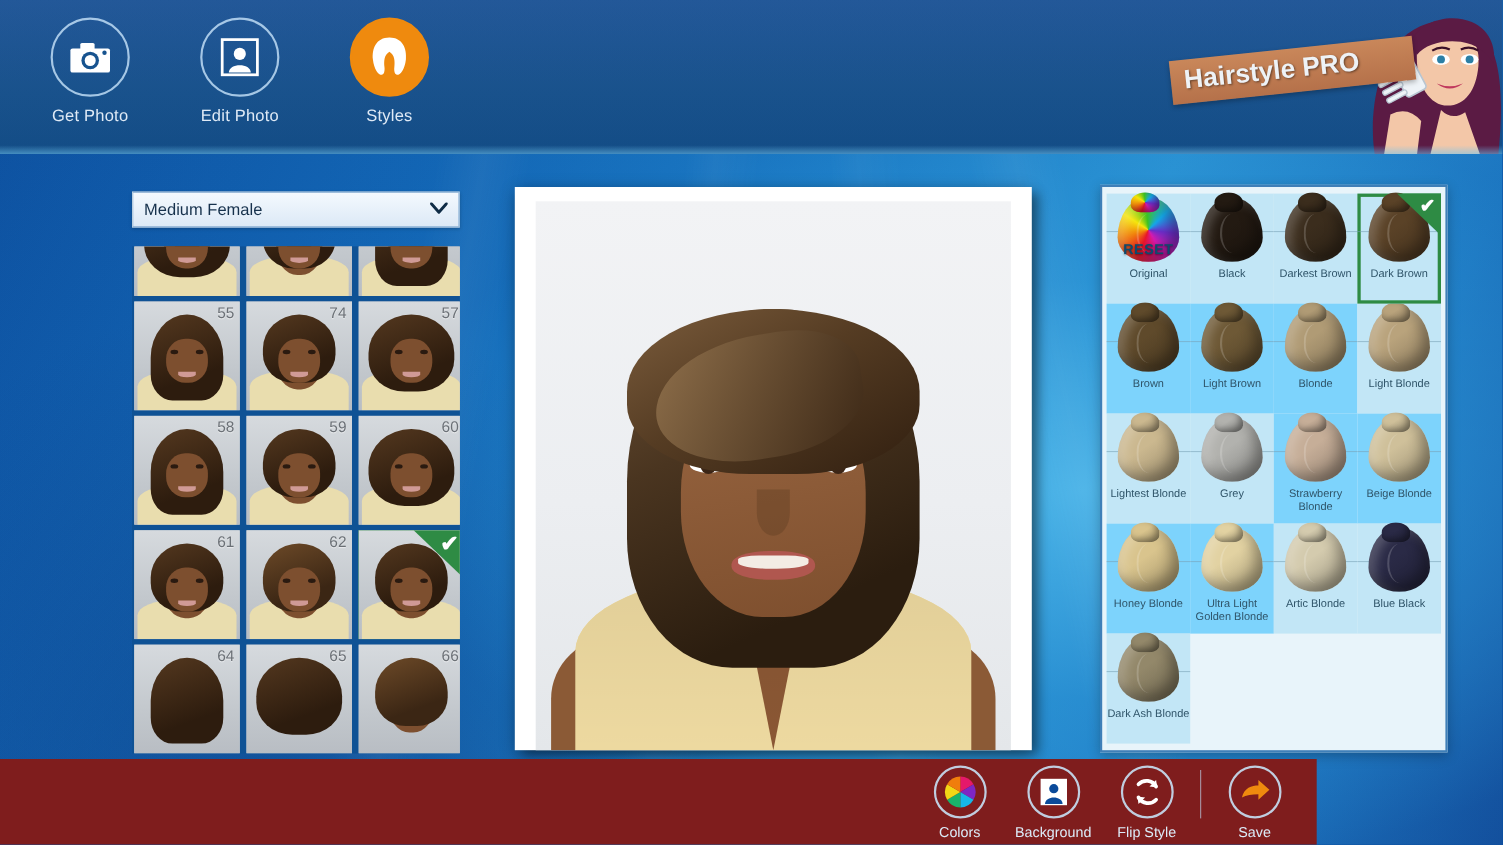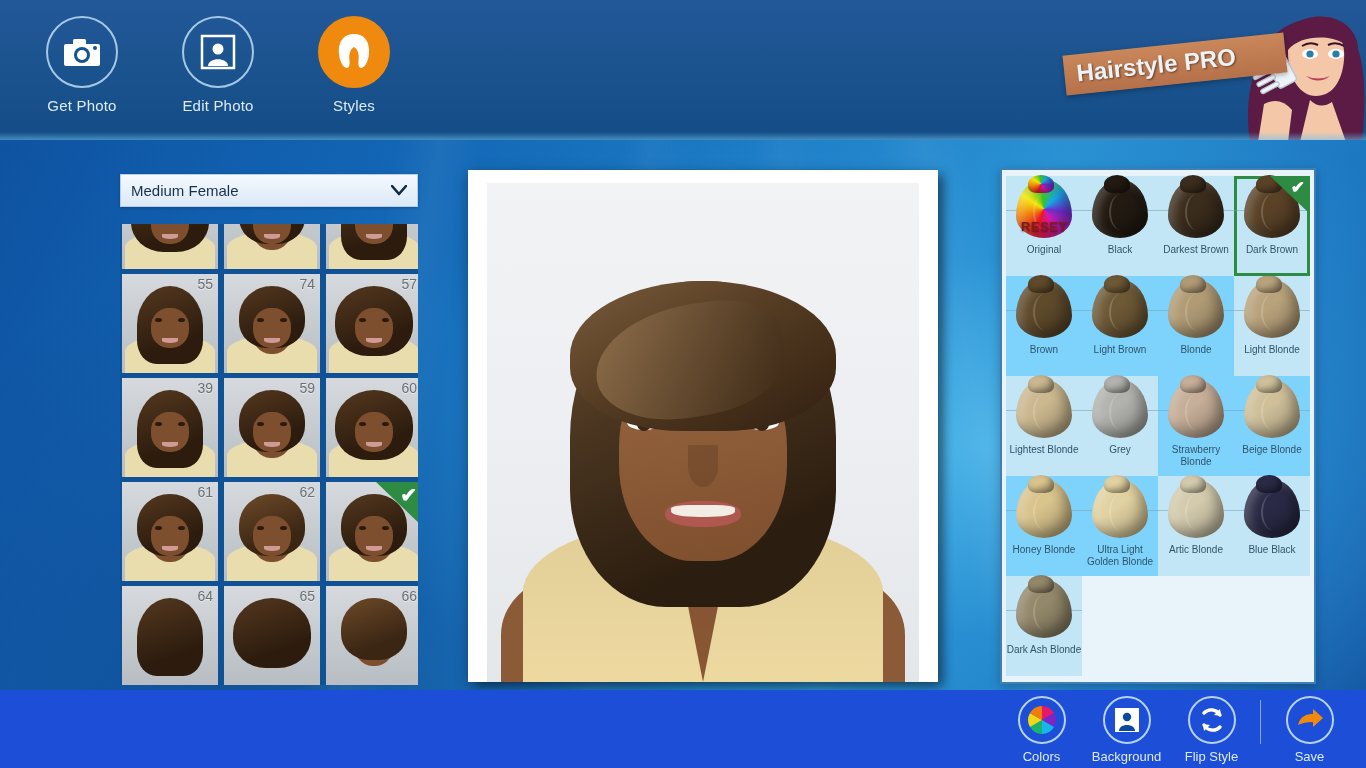--- a/index.html
+++ b/index.html
@@ -245,39 +245,39 @@
   .hairball::after {
     content: ""; position: absolute; left: 17px; top: 14px; width: 22px; height: 36px;
     border-left: 2px solid rgba(255,255,255,0.18);
     border-radius: 50%;
   }
   .hairball.rainbow {
     background: conic-gradient(from 200deg, #e8152a, #f07d0c, #f5e509, #3ec221, #14a7e8, #6a2ec9, #d41ab0, #e8152a);
   }
   .reset-text {
     position: absolute; left: 50%; top: 50%; transform: translate(-50%,-50%);
-    color: #7f1d1d; font-size: 13px; font-weight: bold; letter-spacing: .5px;
+    color: #0c4a6e; font-size: 13px; font-weight: bold; letter-spacing: .5px;
     text-shadow: 0 1px 2px rgba(0,0,0,0.5); z-index: 4; white-space: nowrap;
   }
   .swatch-label {
     margin-top: 6px; color: #2f5469; font-size: 10px; text-align: center;
     line-height: 1.15; width: 76px; z-index: 2;
   }
   .sw-check { position: absolute; right: 0; top: 0; width: 40px; height: 38px; z-index: 6; }
   .sw-check::before {
     content: ""; position: absolute; right: 0; top: 0;
     border-style: solid; border-width: 0 40px 38px 0;
     border-color: transparent #2e8b44 transparent transparent;
   }
   .sw-check-mark { position: absolute; right: 5px; top: 1px; color: #fff; font-size: 17px; font-weight: bold; z-index: 7; }
 
   
   #bottom-bar {
-    position: absolute; left: 0; bottom: 0; width: 1366px; height: 78px;
-    background: #1d4ed8; z-index: 40;
+    position: absolute; left: 0; bottom: 0; width: 1197px; height: 78px;
+    background: #7f1d1d; z-index: 40;
   }
   #bottom-actions {
     position: absolute; right: 14px; top: 6px;
     display: flex; align-items: flex-start; gap: 0;
   }
   .action {
     width: 85px; display: flex; flex-direction: column; align-items: center; cursor: pointer;
   }
   .action-circle {
     width: 48px; height: 48px; border-radius: 50%;
@@ -458,21 +458,21 @@
           <div class="bg"></div>
           <div class="torso"></div>
           <div class="neck"></div>
           <div class="face"></div>
           <div class="hair long"></div>
           <div class="hairmask"></div>
           <div class="eye l"></div>
           <div class="eye r"></div>
           <div class="mouth"></div>
         </div>
-        <div class="thumb-num">39</div>
+        <div class="thumb-num">58</div>
       </div>
       <div class="thumb">
         <div class="mini">
           <div class="bg"></div>
           <div class="torso"></div>
           <div class="neck"></div>
           <div class="face"></div>
           <div class="hair "></div>
           <div class="hairmask"></div>
           <div class="eye l"></div>

